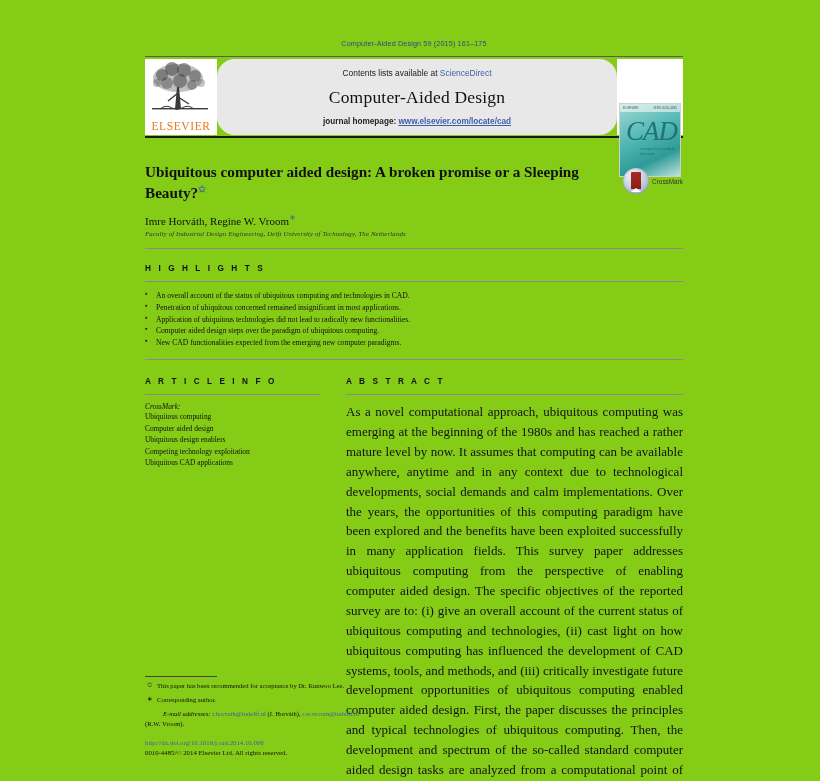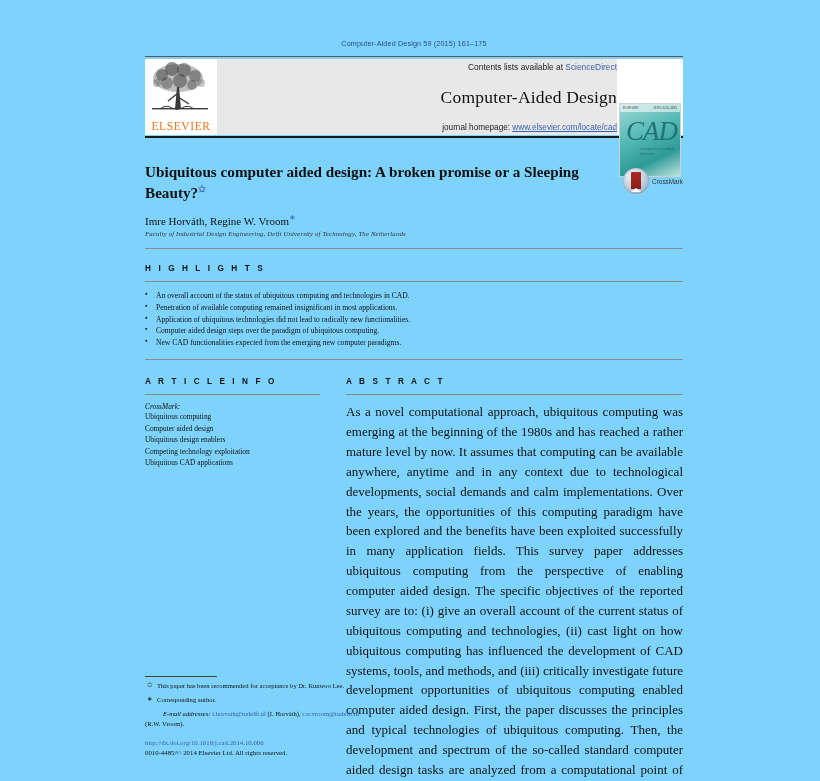--- a/index.html
+++ b/index.html
@@ -13,21 +13,21 @@
     font-family: "Liberation Serif", serif;
     color: #000;
     position: relative;
     overflow: hidden;
   }
   .page {
     position: absolute;
     left: 0; top: 0;
     width: 820px;
     height: 781px;
-    background: #7dd3fc;
+    background: #84cc16;
   }
   .content {
     position: absolute;
     left: 145px;
     top: 0;
     width: 538px;
   }
 
   
   .runhead {
@@ -67,45 +67,47 @@
     font-size: 11.5px;
     letter-spacing: .6px;
     color: #e87722;
     position: relative;
     z-index: 2;
     padding-bottom: 3px;
   }
   .masthead-center {
     flex: 1;
     background: #e8e8e8;
-    text-align: right;
+    text-align: center;
     display: flex;
     flex-direction: column;
     justify-content: center;
-    gap: 15px;
+    gap: 9px;
+    border-radius: 18px;
   }
   .contents-line {
     font-size: 8.4px;
     font-family: "Liberation Sans", sans-serif;
     color: #222;
   }
   .contents-line a, .sd-link {
     color: #3b5fa8;
     text-decoration: none;
   }
   .journal-title {
     font-size: 17.5px;
     font-family: "Liberation Serif", serif;
     color: #111;
     letter-spacing: .2px;
   }
   .homepage-line {
     font-size: 8.2px;
     font-family: "Liberation Sans", sans-serif;
     color: #222;
+    font-weight: bold;
   }
   .homepage-line .url { color: #3b5fa8; }
   .cad-cover {
     flex: 0 0 66px;
     width: 66px;
     position: relative;
     background: #fff;
     display:flex; align-items:flex-start; justify-content:center;
   }
   .cad-cover-inner {
@@ -343,21 +345,21 @@
       <div class="authors"><span>Imre Horváth, Regine W. Vroom</span><span class="star">∗</span></div>
       <div class="affiliation">Faculty of Industrial Design Engineering, Delft University of Technology, The Netherlands</div>
     </div>
     <div class="title-rule"></div>
 
     <div class="highlights">
       <div class="section-label">H I G H L I G H T S</div>
       <div class="hl-rule"></div>
       <ul class="hl-list">
         <li>An overall account of the status of ubiquitous computing and technologies in CAD.</li>
-        <li>Penetration of available computing remained insignificant in most applications.</li>
+        <li>Penetration of ubiquitous concerned remained insignificant in most applications.</li>
         <li>Application of ubiquitous technologies did not lead to radically new functionalities.</li>
         <li>Computer aided design steps over the paradigm of ubiquitous computing.</li>
         <li>New CAD functionalities expected from the emerging new computer paradigms.</li>
       </ul>
       <div class="hl-bottom-rule"></div>
     </div>
 
     <div class="info-abstract">
       <div class="col-info">
         <div class="section-label">A R T I C L E    I N F O</div>

